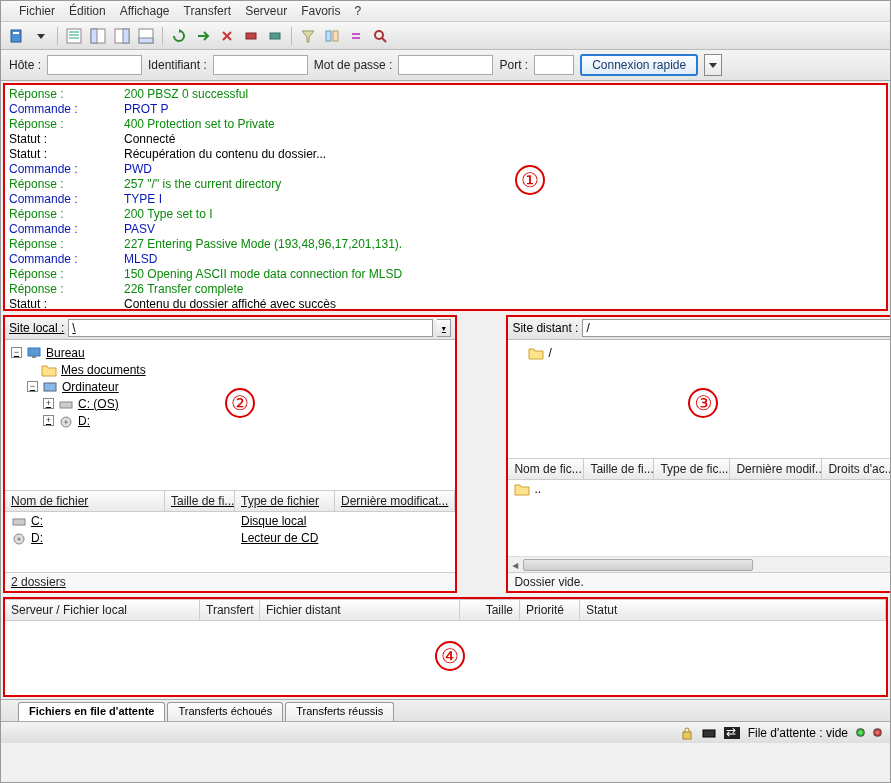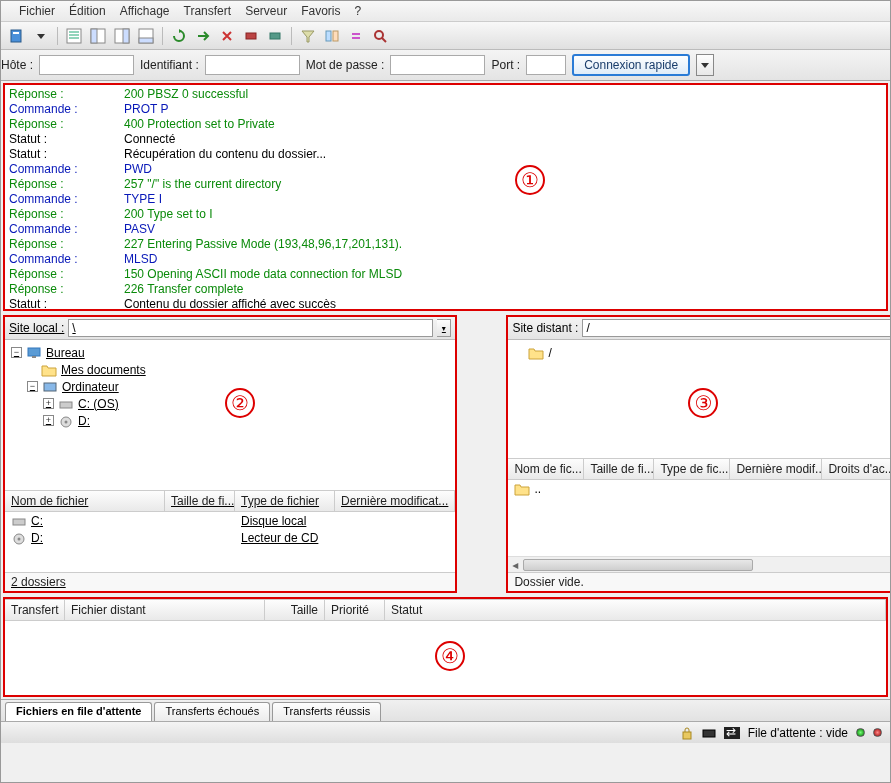--- a/index.html
+++ b/index.html
@@ -2,21 +2,21 @@
 <html><head>
 <meta charset="utf-8">
 <style>
 * { box-sizing: border-box; margin: 0; padding: 0; font-family: "Segoe UI", Tahoma, sans-serif; font-size: 12px; }
 body { background: #f0f0f0; width: 891px; height: 783px; overflow: hidden; display: flex; flex-direction: column; border: 1px solid #999; }
 .menubar { background: linear-gradient(#f8f8f8,#eaeaea); border-bottom: 1px solid #ccc; padding: 3px 18px; display:flex; gap:14px; }
 .menubar span { color:#333; cursor:default; }
 .toolbar { background: linear-gradient(#f8f8f8,#e0e0e0); border-bottom:1px solid #bbb; padding:3px 6px; display:flex; gap:4px; align-items:center; height:28px; }
 .tb-btn { width:20px; height:20px; display:flex; align-items:center; justify-content:center; border:1px solid transparent; border-radius:2px; }
 .tb-sep { width:1px; height:18px; background:#bbb; margin:0 2px; }
-.quickbar { background:linear-gradient(#f4f4f4,#e4e4e4); border-bottom:1px solid #aaa; padding:4px 0; display:flex; align-items:center; gap:6px; }
+.quickbar { background:linear-gradient(#f4f4f4,#e4e4e4); border-bottom:1px solid #aaa; padding:4px 8px; display:flex; align-items:center; gap:6px; }
 .quickbar label { color:#222; white-space:nowrap; }
 .quickbar input[type=text], .quickbar input[type=password] { border:1px solid #aaa; background:#fff; height:20px; padding:1px 3px; }
 .qc-btn { border:2px solid #2a7bd6; border-radius:3px; background:linear-gradient(#fdfeff,#e0ecf8); padding:2px 10px; color:#1a3d6b; font-weight:400; height:22px; }
 .qc-drop { border:1px solid #888; background:linear-gradient(#fdfdfd,#e8e8e8); width:18px; height:22px; display:flex; align-items:center; justify-content:center; }
 .logpane { background:#fff; border:2px solid #d00; margin:2px; overflow-y:scroll; height:228px; padding:2px 4px; position:relative; }
 .logline { display:flex; white-space:nowrap; line-height:15px; }
 .loglabel { width:115px; flex-shrink:0; }
 .green { color:#0a8a0a; }
 .blue { color:#0818b8; }
 .black { color:#000; }
@@ -32,21 +32,21 @@
 .exp { width:11px; height:11px; border:1px solid #888; background:#fff; font-size:9px; line-height:9px; text-align:center; color:#333; cursor:default; }
 .listhead { background:linear-gradient(#fdfdfd,#e9e9e9); border-top:1px solid #ccc; border-bottom:1px solid #ccc; display:flex; }
 .listhead .col { border-right:1px solid #ccc; padding:3px 6px; color:#222; white-space:nowrap; overflow:hidden; }
 .filelist { background:#fff; overflow:auto; }
 .filerow { display:flex; padding:1px 6px; align-items:center; height:17px; }
 .empty-msg { text-align:center; color:#333; padding:20px 0; }
 .summaryrow { border-top:1px solid #ccc; background:#f8f8f8; padding:2px 6px; color:#222; }
 .hscroll { height:16px; background:#f0f0f0; border-top:1px solid #ddd; display:flex; align-items:center; }
 .hscroll .thumb { height:12px; background:linear-gradient(#e8e8e8,#cfcfcf); border:1px solid #aaa; border-radius:2px; }
 .queuepane { border:2px solid #d00; margin:2px; background:#fff; height:100px; display:flex; flex-direction:column; position:relative; }
-.tabsrow { background:linear-gradient(#f0f0f0,#e2e2e2); border-top:1px solid #aaa; display:flex; padding:2px 4px 0 4px; height:22px; }
+.tabsrow { background:linear-gradient(#f0f0f0,#e2e2e2); border-top:1px solid #aaa; display:flex; padding:2px 4px 0 17px; height:22px; }
 .tab { border:1px solid #999; border-bottom:none; background:linear-gradient(#fdfdfd,#ececec); padding:2px 10px; margin-right:2px; border-top-left-radius:3px; border-top-right-radius:3px; font-size:11px; }
 .tab.active { font-weight:bold; background:#fff; }
 .statusbar { background:linear-gradient(#f4f4f4,#dedede); border-top:1px solid #aaa; height:22px; display:flex; align-items:center; justify-content:flex-end; padding:0 8px; gap:8px; font-size:11px; }
 .led { width:9px; height:9px; border-radius:50%; border:1px solid #555; }
 .led.g { background:radial-gradient(#7f7,#070); }
 .led.r { background:radial-gradient(#f88,#900); }
 .circle-num { position:absolute; width:30px; height:30px; border:2px solid #d00; border-radius:50%; color:#d00; font-size:20px; display:flex; align-items:center; justify-content:center; background:rgba(255,255,255,0); pointer-events:none; font-family:serif; }
 svg { display:block; }
 </style>
 </head>
@@ -345,20 +345,21 @@
         <div class="thumb" style="width:230px;margin-left:1px"></div>
         <div style="flex:1"></div>
         <div style="width:14px;text-align:center;color:#666">▸</div>
       </div>
     <div class="summaryrow">Dossier vide.</div>
   </div>
 </div>
 
 <div class="queuepane">
   <div class="listhead">
+    <div class="col" style="width:195px">Serveur / Fichier local</div>
     <div class="col" style="width:60px">Transfert</div>
     <div class="col" style="width:200px">Fichier distant</div>
     <div class="col" style="width:60px;text-align:right">Taille</div>
     <div class="col" style="width:60px">Priorité</div>
     <div class="col" style="flex:1">Statut</div>
   </div>
   <div style="flex:1;position:relative">
     <div class="circle-num" style="top:20px; left:430px">④</div>
   </div>
 </div>

